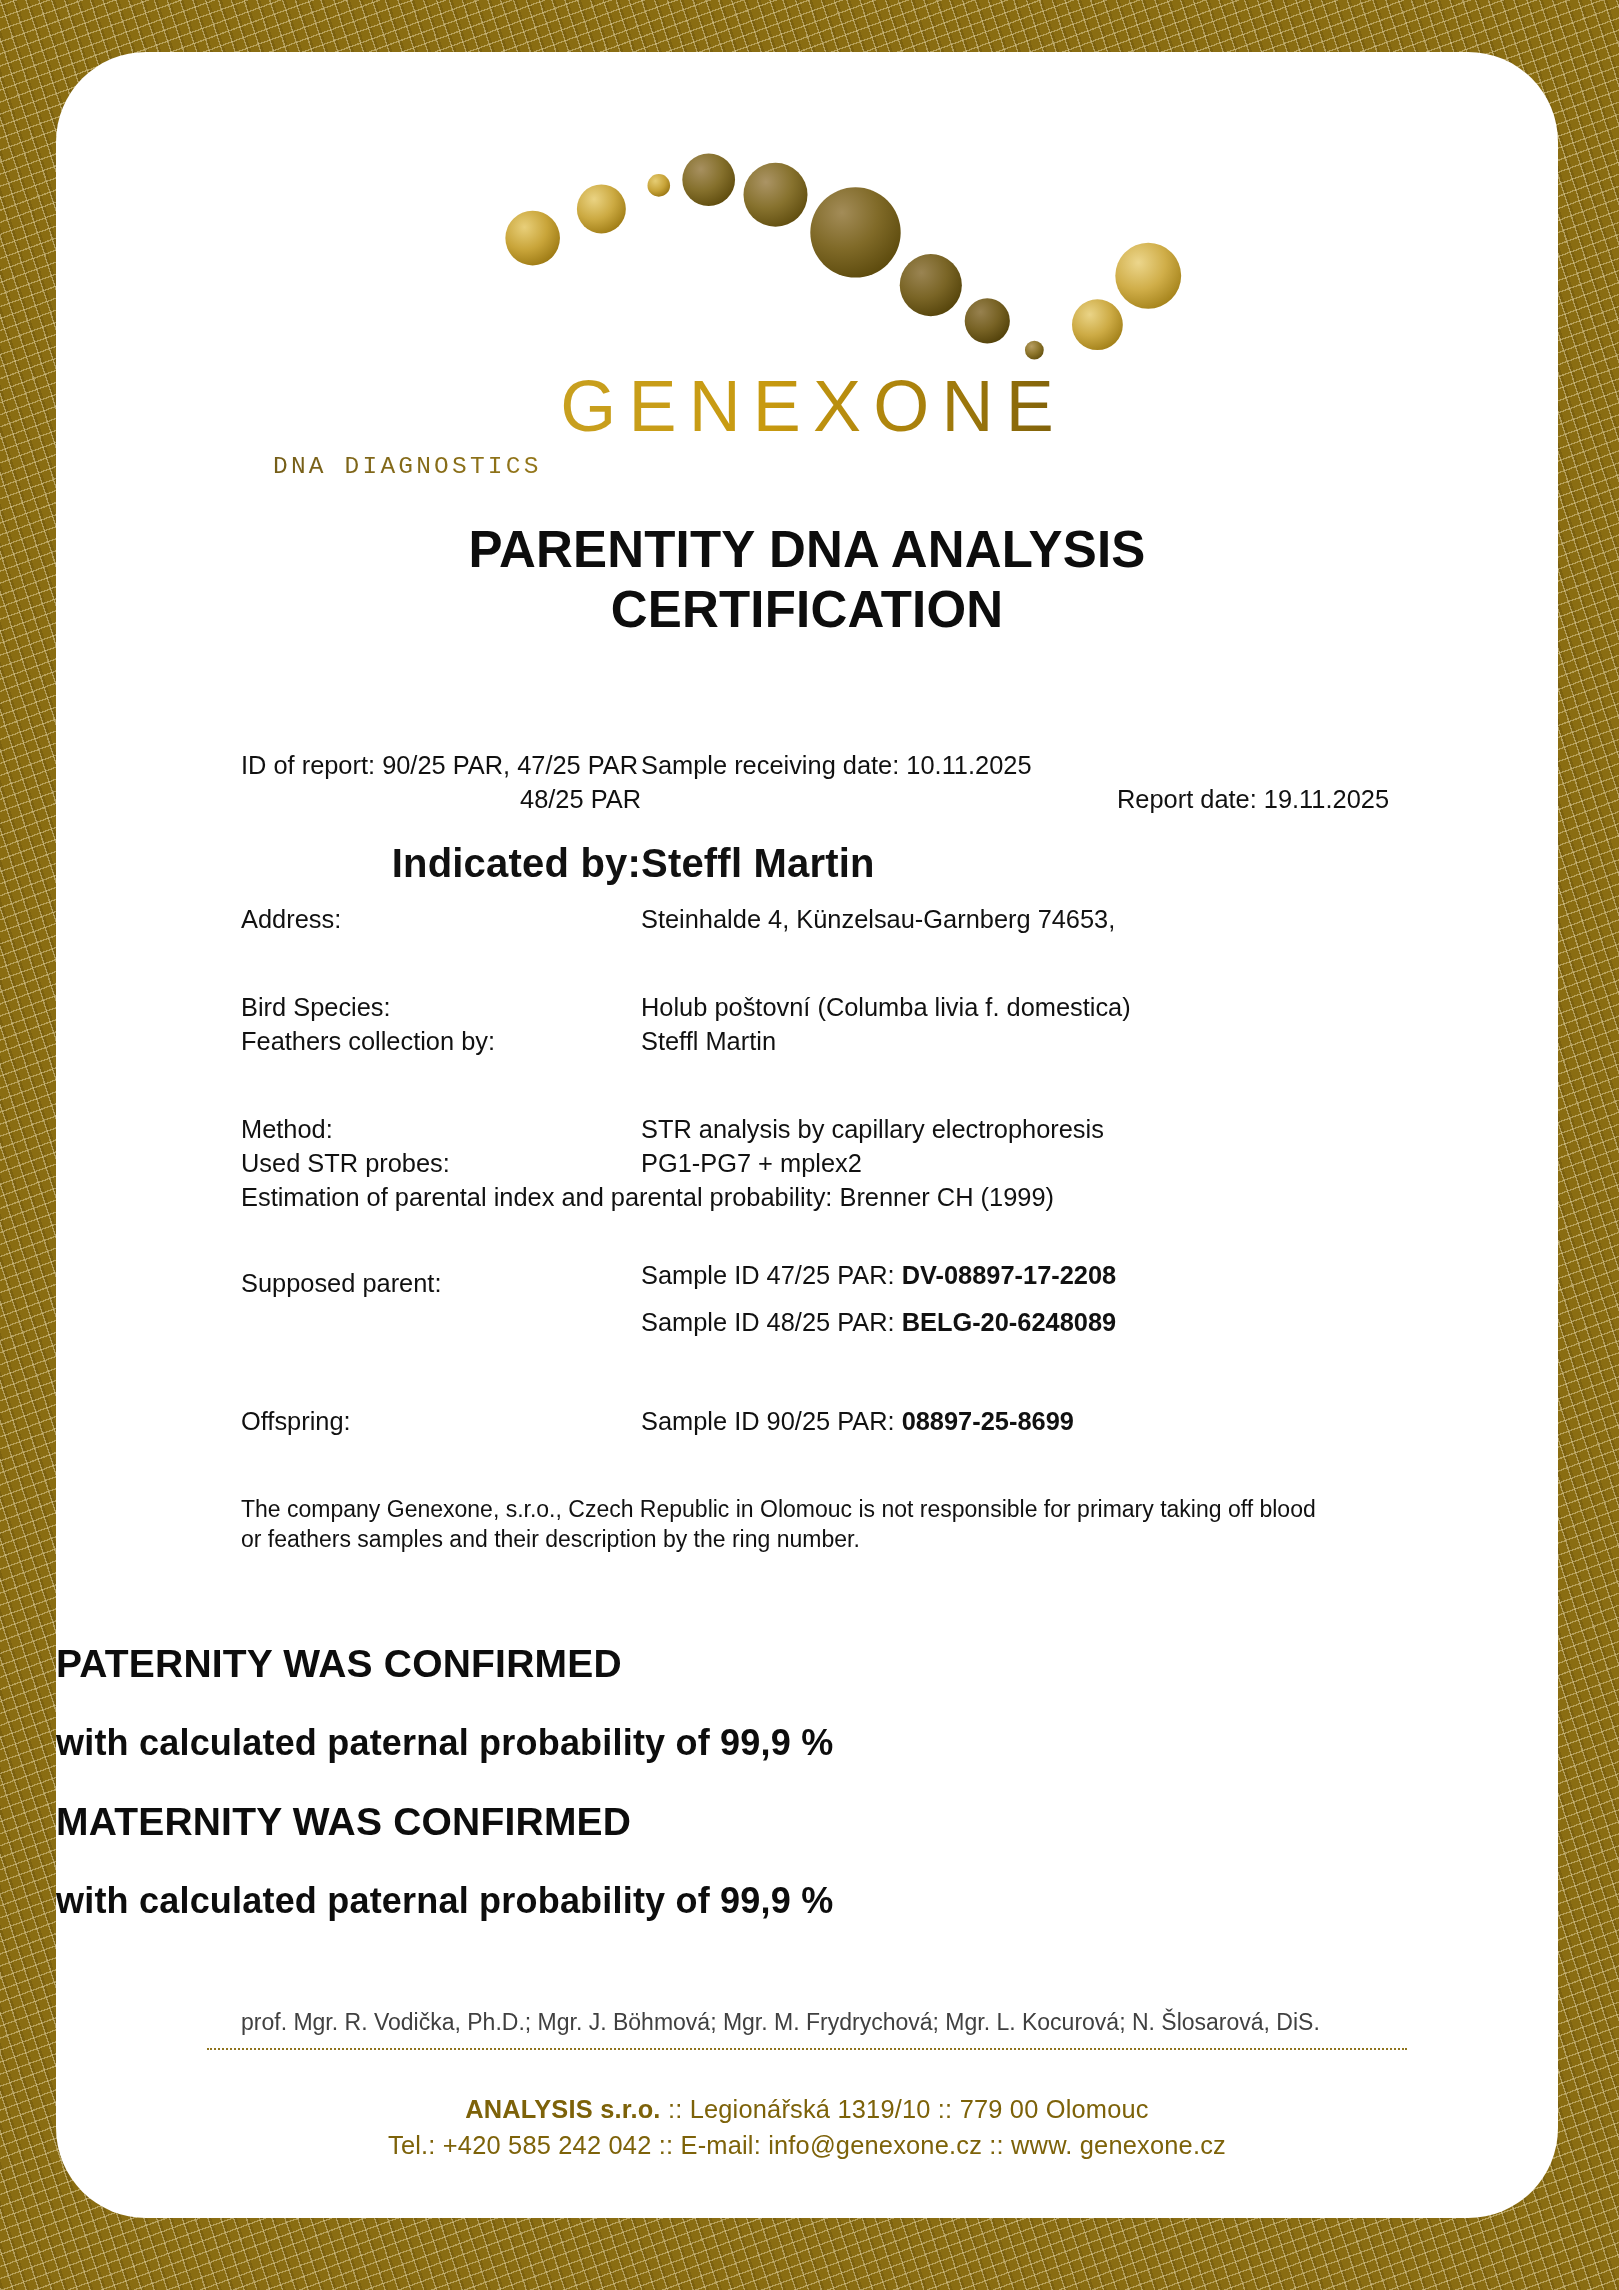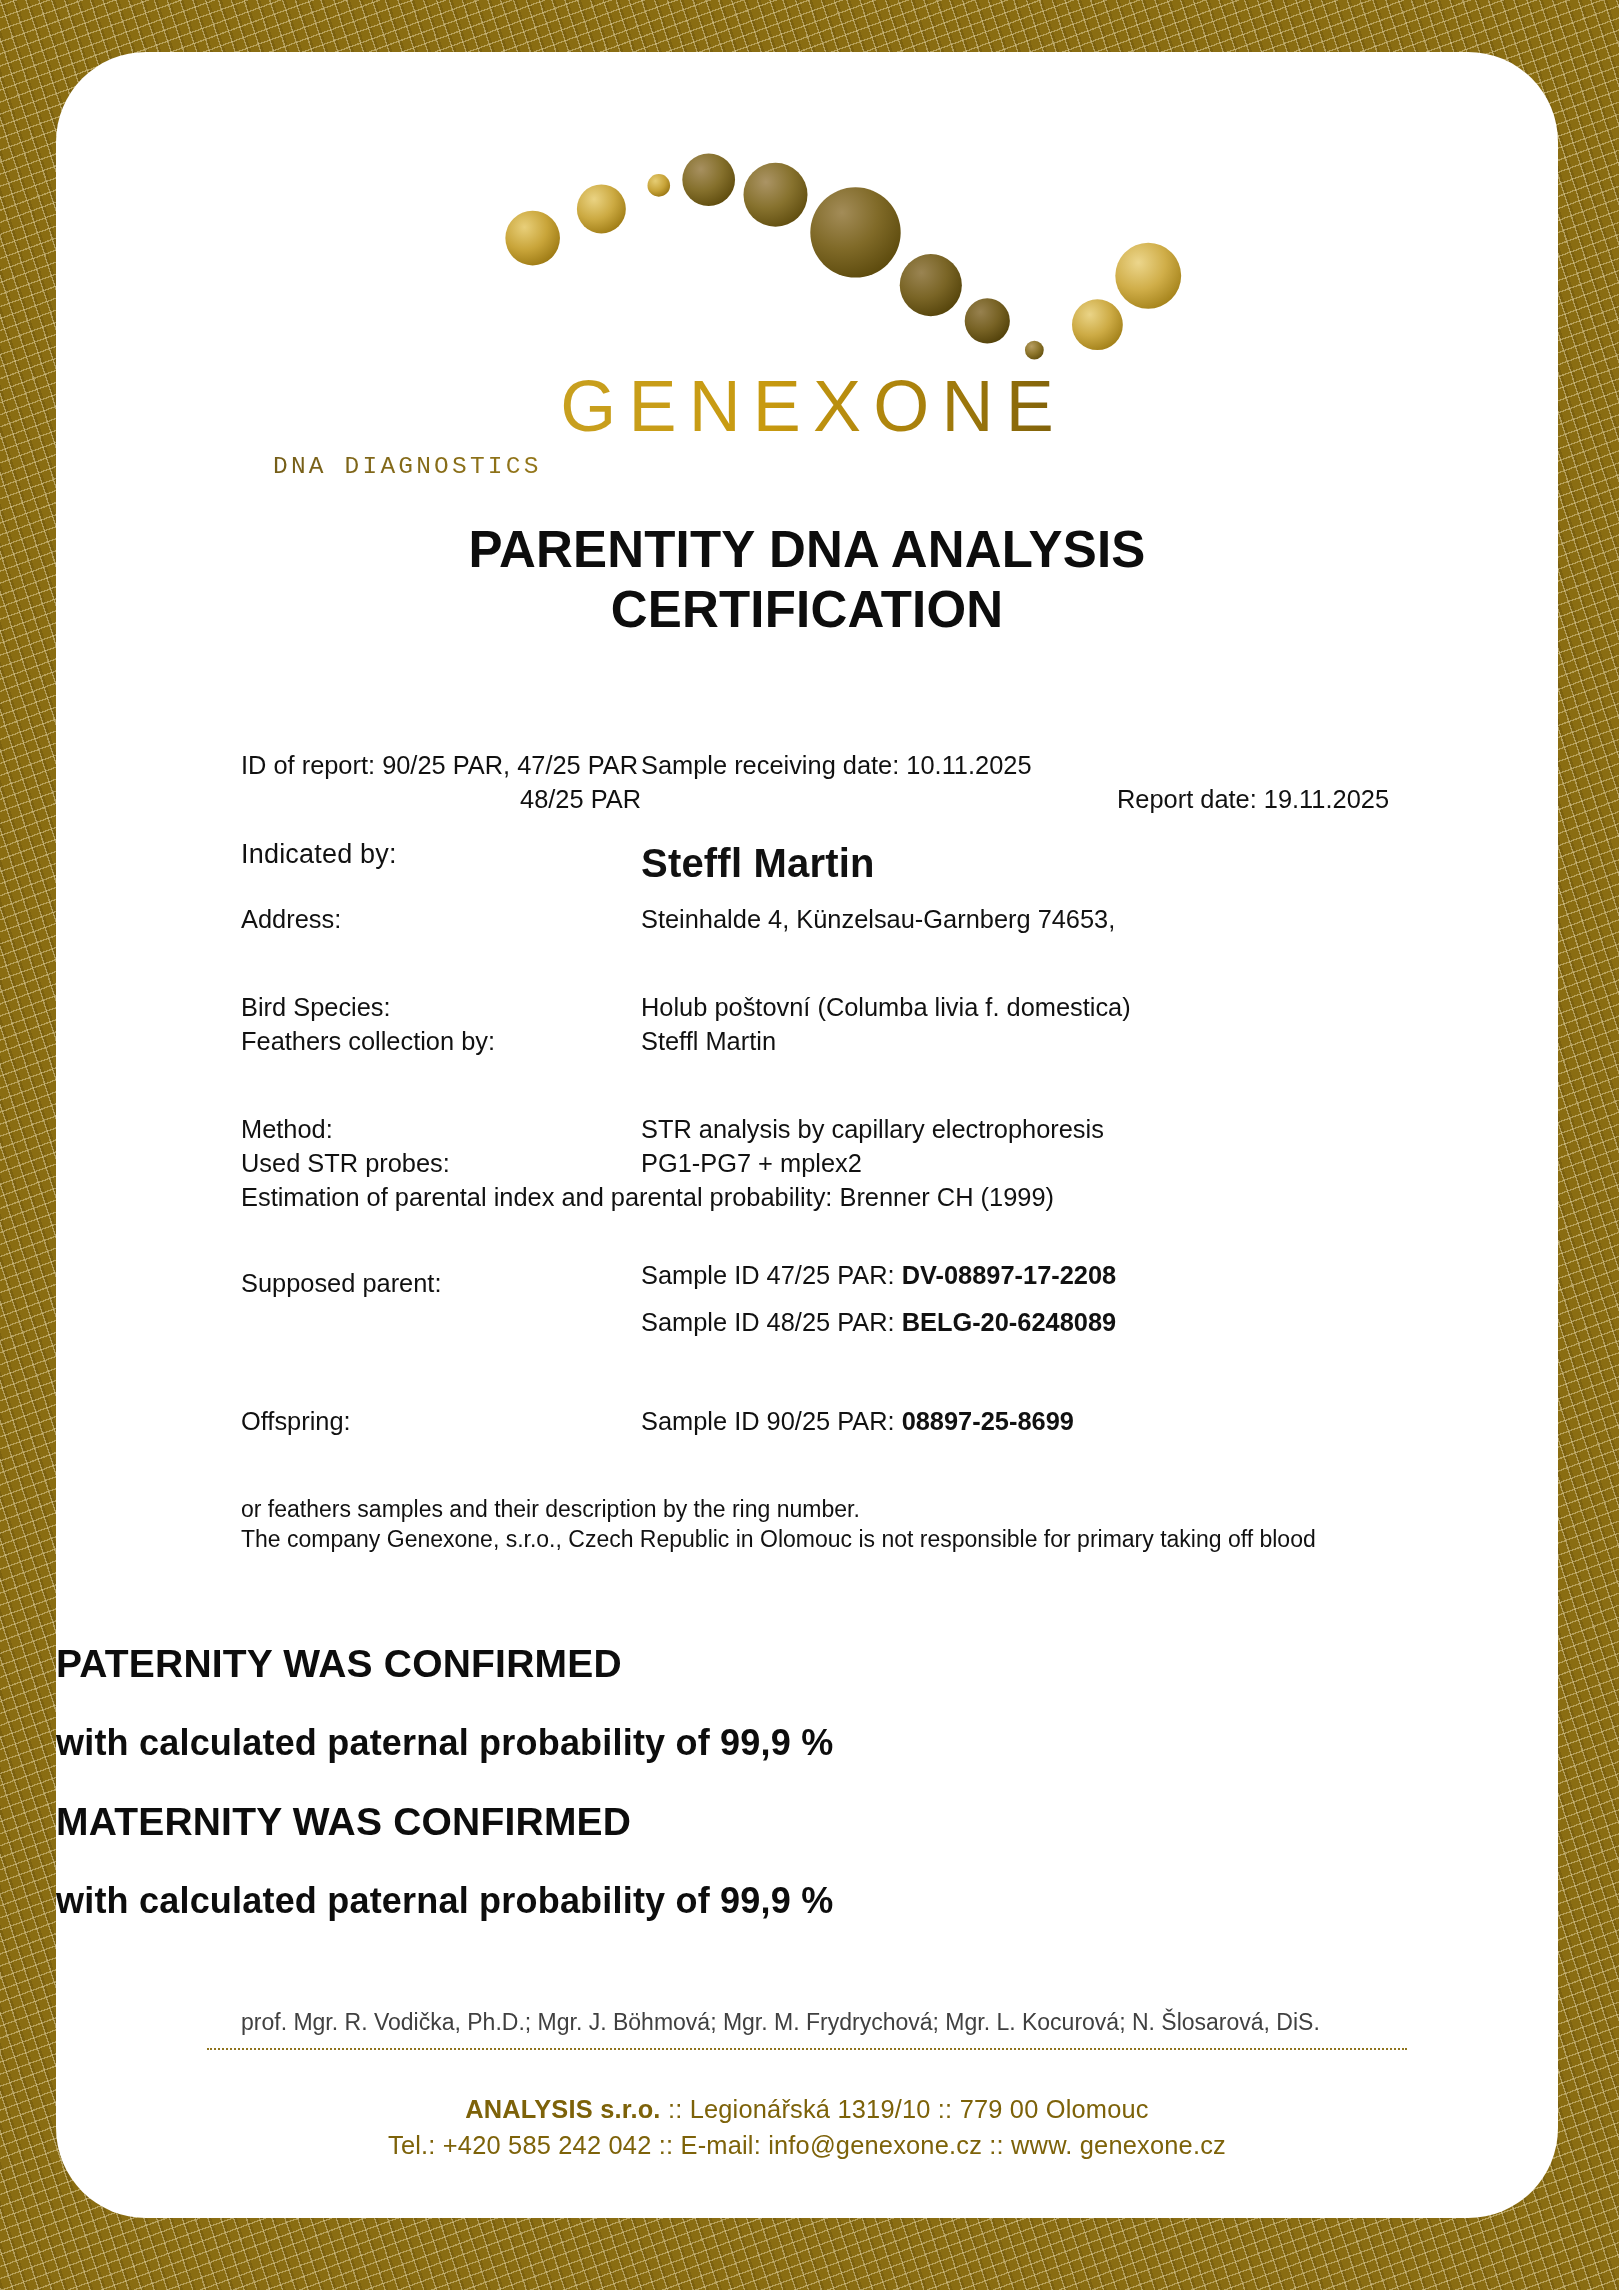--- a/index.html
+++ b/index.html
@@ -115,21 +115,21 @@
     display: flex;
     padding-left: 185px;
     padding-right: 113px;
     line-height: 1.32;
   }
   .lcol { width: 400px; flex: none; }
   .rcol { flex: 1; }
   .r-right { text-align: right; }
   .l-right { text-align: right; padding-right: 26px; }
 
-  .big-label { font-size: 27px; font-weight: 400; letter-spacing: 0.2px; }
+  .big-label { font-size: 40px; font-weight: 700; letter-spacing: 0.2px; text-align: right; }
   .big-value { font-size: 40px; font-weight: bold; letter-spacing: 0.2px; }
   .bold { font-weight: bold; }
 
   .gap-14 { height: 13px; }
   .gap-22 { height: 21px; }
   .gap-48 { height: 45px; }
   .gap-58 { height: 55px; }
   .gap-70 { height: 66px; }
 
   .fullrow {
@@ -349,22 +349,22 @@
     <div class="row">
       <div class="lcol">Offspring:</div>
       <div class="rcol">
         <span>Sample ID 90/25 PAR: </span><span class="bold">08897-25-8699</span>
       </div>
     </div>
 
     <div class="gap-58"></div>
 
     <div id="disclaimer">
+      <div>The company Genexone, s.r.o., Czech Republic in Olomouc is not responsible for primary taking off blood</div>
       <div>or feathers samples and their description by the ring number.</div>
-      <div>The company Genexone, s.r.o., Czech Republic in Olomouc is not responsible for primary taking off blood</div>
     </div>
 
     <div id="results">
       <div class="res-main">PATERNITY WAS CONFIRMED</div>
       <div class="res-gap"></div>
       <div class="res-sub">with calculated paternal probability of 99,9 %</div>
       <div class="res-gap"></div>
       <div class="res-main">MATERNITY WAS CONFIRMED</div>
       <div class="res-gap"></div>
       <div class="res-sub">with calculated paternal probability of 99,9 %</div>

